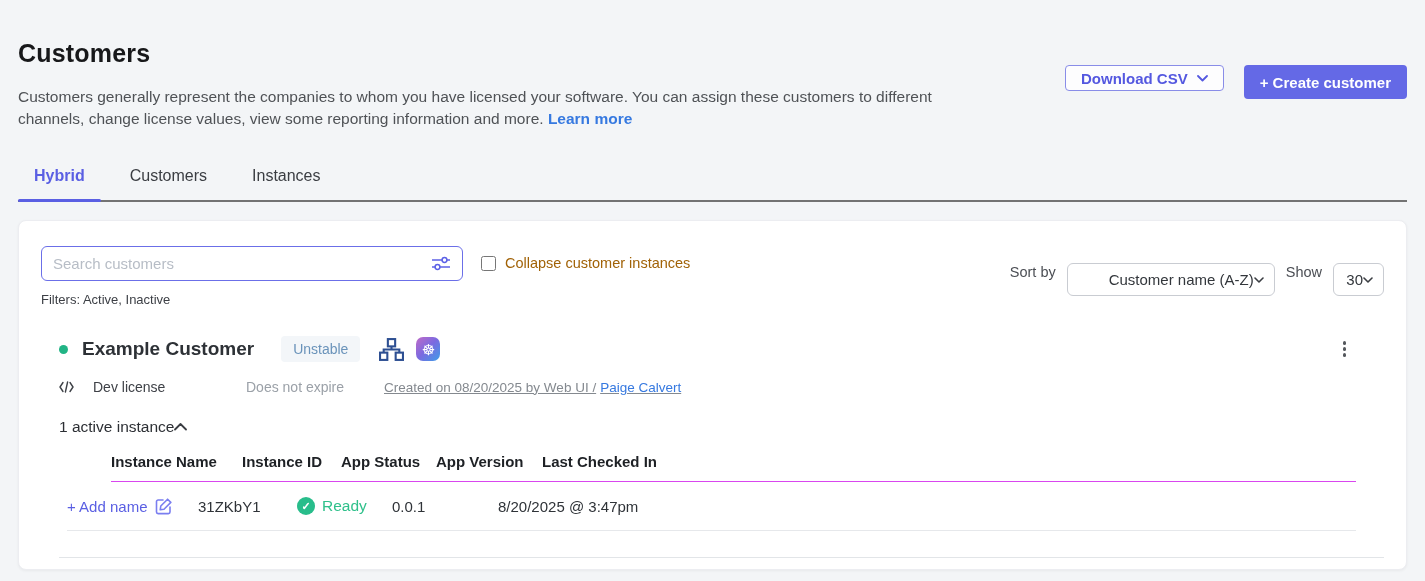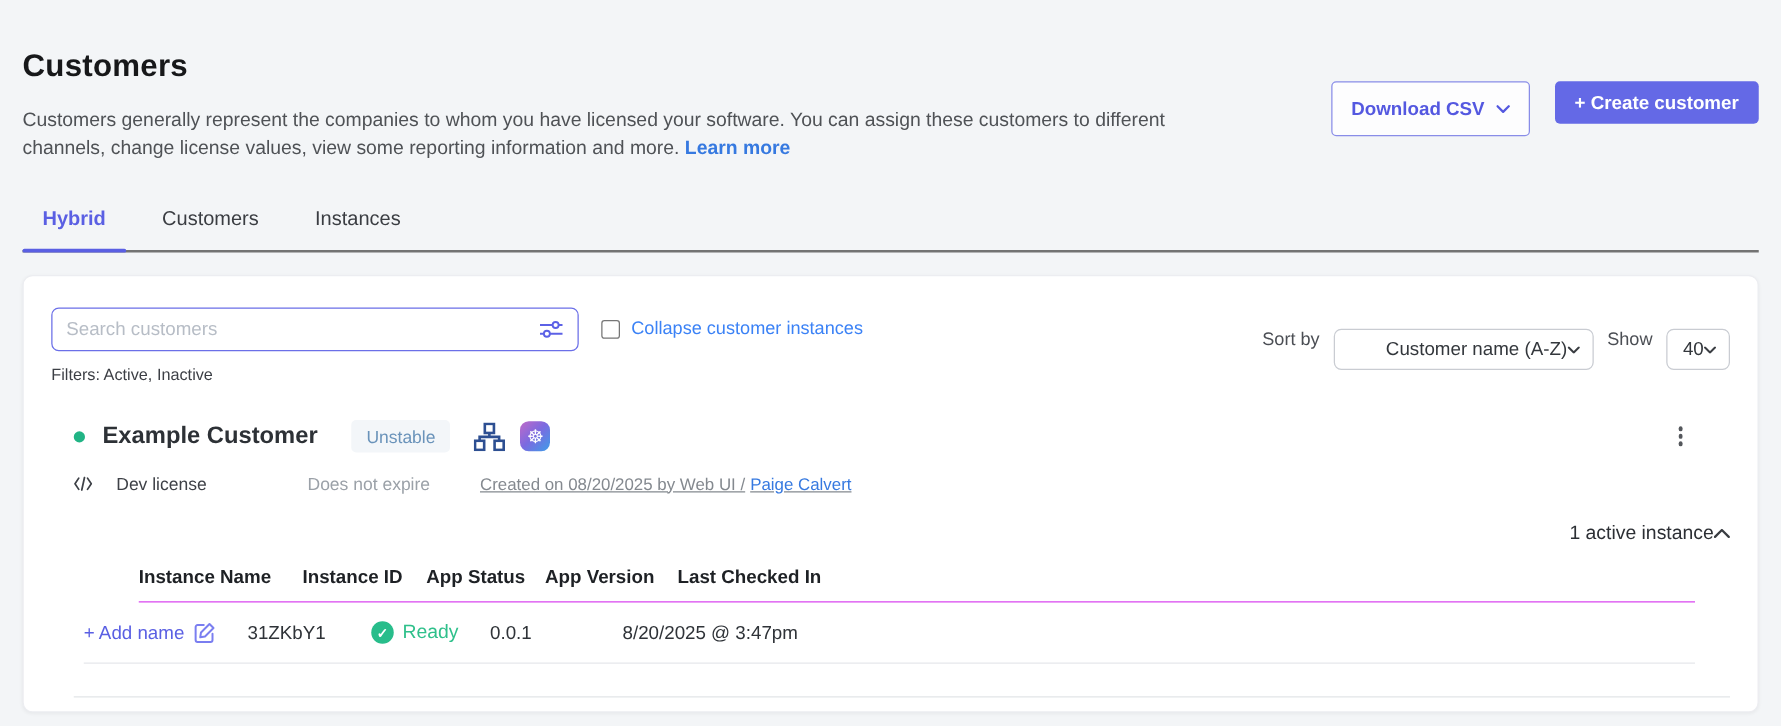--- a/index.html
+++ b/index.html
@@ -12,21 +12,21 @@
   .page { padding: 17px 18px; }
 
   
   .header-row { display: flex; justify-content: space-between; align-items: flex-start; padding-top: 22px; }
   .page-title { font-size: 25px; font-weight: 700; color: #17181a; letter-spacing: .2px; }
   .page-desc { margin-top: 18px; max-width: 965px; font-size: 15.5px; line-height: 22px; color: #4f5256; }
   .link { color: #3679e0; text-decoration: none; font-weight: 600; cursor: pointer; }
   .header-actions { display: flex; gap: 20px; margin-top: 26px; flex-shrink: 0; }
   .btn-outline {
     display: inline-flex; align-items: center; gap: 9px;
-    height: 44px; padding: 0 15px; border-radius: 4px;
+    height: 26px; padding: 0 15px; border-radius: 4px;
     border: 1px solid #898de8; background: #fdfdfe;
     color: #5458e0; font-weight: 700; font-size: 15px; cursor: pointer;
     font-family: inherit;
   }
   .btn-primary {
     display: inline-flex; align-items: center; gap: 8px;
     height: 34px; padding: 0 16px; border-radius: 4px;
     border: none; background: #6469e6; color: #ffffff;
     font-weight: 700; font-size: 15px; cursor: pointer;
     font-family: inherit;
@@ -56,21 +56,21 @@
     border: 1px solid #6b6fe8; border-radius: 6px; background: #fff; padding: 0 11px;
   }
   .search-box input {
     flex: 1; border: none; outline: none; font-size: 15px; color: #3b82f6;
     font-family: Liberation Sans, sans-serif; background: transparent;
   }
   .search-box input::placeholder { color: #b7bdc6; }
   .filters-note { margin-top: 11px; font-size: 13px; color: #3c3f45; }
   .collapse-group { display: flex; align-items: center; gap: 9px; margin-left: 18px; margin-top: 9px; }
   .collapse-group input { width: 15px; height: 15px; accent-color: #5a5fe3; }
-  .collapse-group label { font-size: 14.5px; color: #3b82f6; }
+  .collapse-group label { font-size: 14.5px; color: #a16207; }
   .toolbar-spacer { flex: 1; }
   .sort-group { display: flex; align-items: center; gap: 11px; margin-top: 1px; }
   .ctl-label { font-size: 14.5px; color: #4b4e54; }
   .select-box {
     display: flex; align-items: center; justify-content: flex-end;
     height: 33px; border: 1px solid #c9ccd2; border-radius: 6px;
     padding: 0 10px; background: #fff; font-size: 15px; color: #33373c; cursor: pointer; margin-top: 16px;
   }
   .select-sort { width: 208px; }
   .select-show { width: 51px; }
@@ -93,21 +93,21 @@
   }
   .kebab { margin-left: auto; margin-right: 34px; display: flex; flex-direction: column; gap: 2.5px; cursor: pointer; padding: 4px; }
   .kebab i { width: 3.5px; height: 3.5px; border-radius: 50%; background: #54575c; }
 
   .cust-meta { display: flex; align-items: center; margin-top: 17px; font-size: 14px; }
   .license-item { display: flex; align-items: center; gap: 19px; width: 187px; color: #3e4147; }
   .expiry { width: 138px; color: #9ba1a8; }
   .created { color: #84898f; font-size: 13.5px; text-decoration: underline; }
   .created .link { font-weight: 400; margin-left: 4px; }
 
-  .instances-toggle { display: flex; align-items: center; margin-top: 23px; cursor: pointer; justify-content: flex-end; }
+  .instances-toggle { display: flex; align-items: center; margin-top: 23px; cursor: pointer; }
   .instances-toggle span { font-size: 15.5px; color: #2c2f34; }
 
   
   .itable { margin: 17px 28px 0 8px; }
   .itable .thead, .itable .trow { display: grid; grid-template-columns: 131px 99px 95px 106px auto; align-items: center; }
   .itable .thead { padding-bottom: 11px; border-bottom: 1px solid #d946ef; margin-left: 44px; }
   .itable .thead div { font-size: 15px; font-weight: 700; color: #1e2125; }
   .itable .trow { height: 49px; border-bottom: 1px solid #e6e8eb; font-size: 15px; color: #2f3338; }
   .add-name { display: inline-flex; align-items: center; gap: 8px; color: #5a5fe3; font-size: 15px; cursor: pointer; }
   .ready-cell { display: flex; align-items: center; gap: 7px; color: #2fc08b; font-size: 15.5px; }
@@ -173,21 +173,21 @@
       <div class="sort-group">
         <span class="ctl-label">Sort by</span>
         <div class="select-box select-sort">
           <span>Customer name (A-Z)</span>
           <svg width="10" height="6" viewBox="0 0 10 6">
               <polyline points="1,1 5,5 9,1" fill="none" stroke="#3a3d42" stroke-width="1.6" stroke-linecap="round" stroke-linejoin="round"></polyline>
             </svg>
         </div>
         <span class="ctl-label">Show</span>
         <div class="select-box select-show">
-          <span>40</span>
+          <span>30</span>
           <svg width="10" height="6" viewBox="0 0 10 6">
               <polyline points="1,1 5,5 9,1" fill="none" stroke="#3a3d42" stroke-width="1.6" stroke-linecap="round" stroke-linejoin="round"></polyline>
             </svg>
         </div>
       </div>
     </div>
 
     <div class="customer">
 
       <div class="cust-head">

